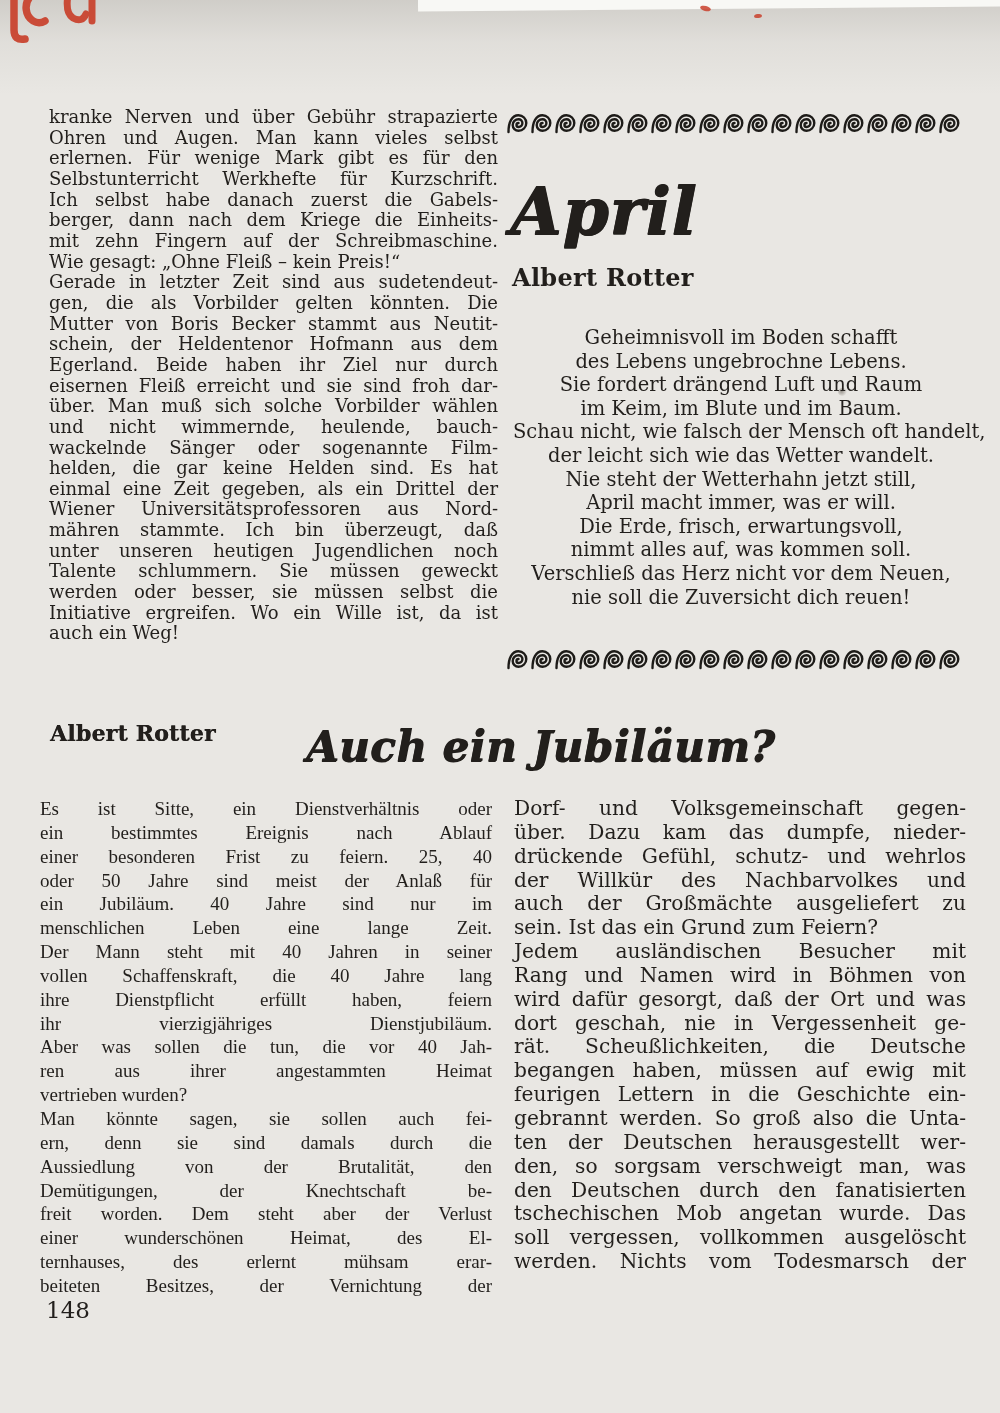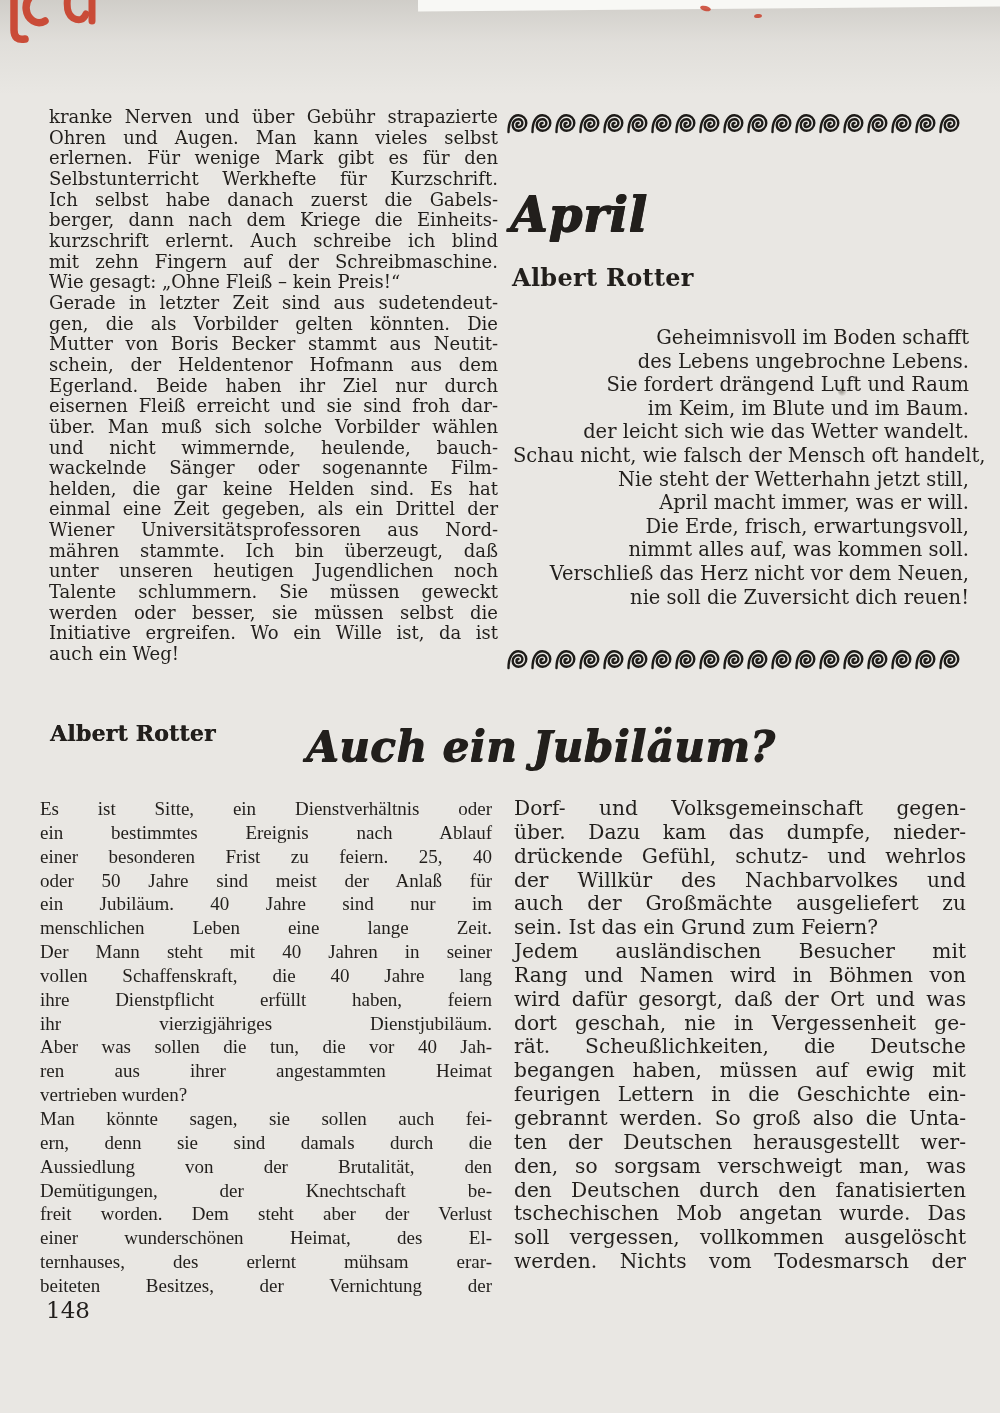--- a/index.html
+++ b/index.html
@@ -25,34 +25,34 @@
   .s2{left:754px;top:14px;width:8px;height:4px;transform:rotate(-8deg);}
   .gray-dot{
     position:absolute;left:838px;top:388px;width:9px;height:8px;border-radius:50%;
     background:radial-gradient(circle at 40% 40%,#6d675f,rgba(109,103,95,0) 75%);opacity:.65;
   }
 
   
   .tl{display:block;white-space:nowrap;}
   .justify .tl{text-align:justify;text-align-last:justify;}
   .justify .tl-end{text-align-last:left;}
-  .plain .tl{text-align:right;}
+  .plain .tl{text-align:center;}
 
   .col{position:absolute;}
   .topleft{left:49px;top:107px;width:449px;font-size:18px;line-height:20.65px;}
   .artleft{left:40px;top:797px;width:452px;font-size:19px;line-height:23.85px;font-family:Liberation Serif, serif;}
   .artright{left:514px;top:797px;width:452px;font-size:20.2px;line-height:23.85px;}
 
   .ornament{position:absolute;left:507px;width:458px;height:24px;}
   .o-top{top:111px;}
   .o-bottom{top:647px;}
 
   .april{
-    position:absolute;left:510px;top:190px;margin:0;
-    font-size:48px;line-height:1;font-weight:bold;font-style:italic;
+    position:absolute;left:510px;top:178px;margin:0;
+    font-size:66px;line-height:1;font-weight:bold;font-style:italic;
     letter-spacing:1px;
     text-shadow:1.3px 0 currentColor,0 .9px currentColor,.9px .9px currentColor;
   }
   .author-r{
     position:absolute;left:512px;top:263px;
     font-size:24px;font-weight:bold;letter-spacing:.3px;
   }
   .poem{left:513px;top:326px;width:456px;font-size:19.5px;line-height:23.6px;position:absolute;}
 
   .author-l{
@@ -95,21 +95,20 @@
   <div class="gray-dot"></div>
 
   <section class="col topleft justify">
     <div>
         <div class="tl">kranke Nerven und über Gebühr strapazierte</div>
         <div class="tl">Ohren und Augen. Man kann vieles selbst</div>
         <div class="tl">erlernen. Für wenige Mark gibt es für den</div>
         <div class="tl">Selbstunterricht Werkhefte für Kurzschrift.</div>
         <div class="tl">Ich selbst habe danach zuerst die Gabels-</div>
         <div class="tl">berger, dann nach dem Kriege die Einheits-</div>
-        <div class="tl">kurzschrift erlernt. Auch schreibe ich blind</div>
         <div class="tl">mit zehn Fingern auf der Schreibmaschine.</div>
         <div class="tl tl-end">Wie gesagt: „Ohne Fleiß – kein Preis!“</div>
       </div>
     <div>
         <div class="tl">Gerade in letzter Zeit sind aus sudetendeut-</div>
         <div class="tl">gen, die als Vorbilder gelten könnten. Die</div>
         <div class="tl">Mutter von Boris Becker stammt aus Neutit-</div>
         <div class="tl">schein, der Heldentenor Hofmann aus dem</div>
         <div class="tl">Egerland. Beide haben ihr Ziel nur durch</div>
         <div class="tl">eisernen Fleiß erreicht und sie sind froh dar-</div>
@@ -152,22 +151,22 @@
 
   <h1 class="april">April</h1>
   <div class="author-r">Albert Rotter</div>
 
   <section class="poem plain">
     <div>
         <div class="tl">Geheimnisvoll im Boden schafft</div>
         <div class="tl">des Lebens ungebrochne Lebens.</div>
         <div class="tl">Sie fordert drängend Luft und Raum</div>
         <div class="tl">im Keim, im Blute und im Baum.</div>
+        <div class="tl">Schau nicht, wie falsch der Mensch oft handelt,</div>
         <div class="tl">der leicht sich wie das Wetter wandelt.</div>
-        <div class="tl">Schau nicht, wie falsch der Mensch oft handelt,</div>
         <div class="tl">Nie steht der Wetterhahn jetzt still,</div>
         <div class="tl">April macht immer, was er will.</div>
         <div class="tl">Die Erde, frisch, erwartungsvoll,</div>
         <div class="tl">nimmt alles auf, was kommen soll.</div>
         <div class="tl">Verschließ das Herz nicht vor dem Neuen,</div>
         <div class="tl tl-end">nie soll die Zuversicht dich reuen!</div>
       </div>
   </section>
 
   <svg class="ornament o-bottom" viewBox="0 0 458 24" width="458" height="24">

